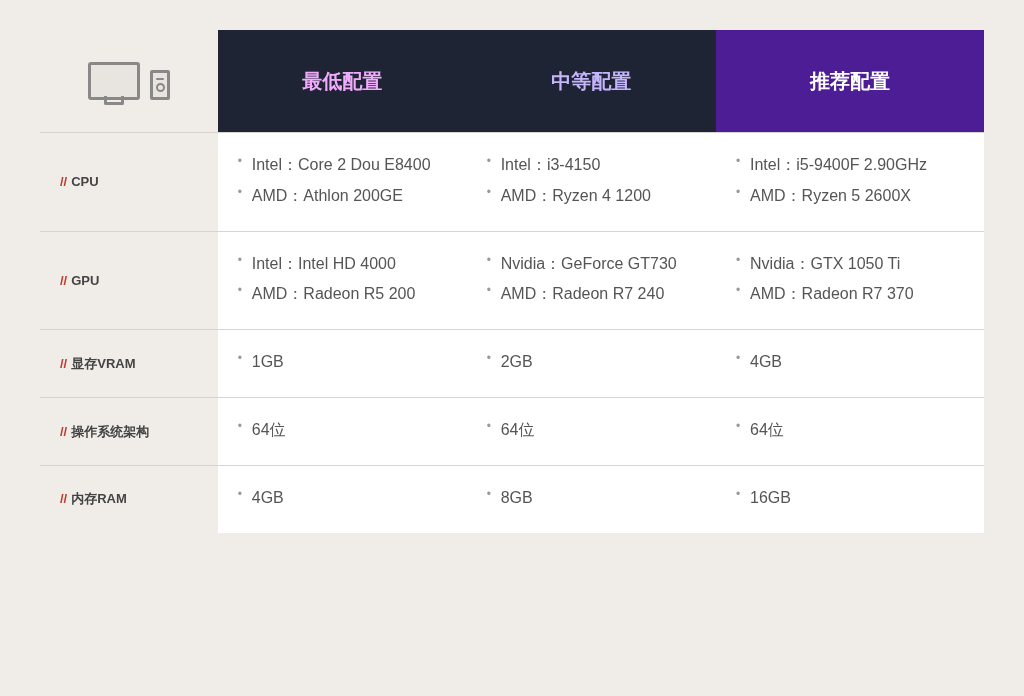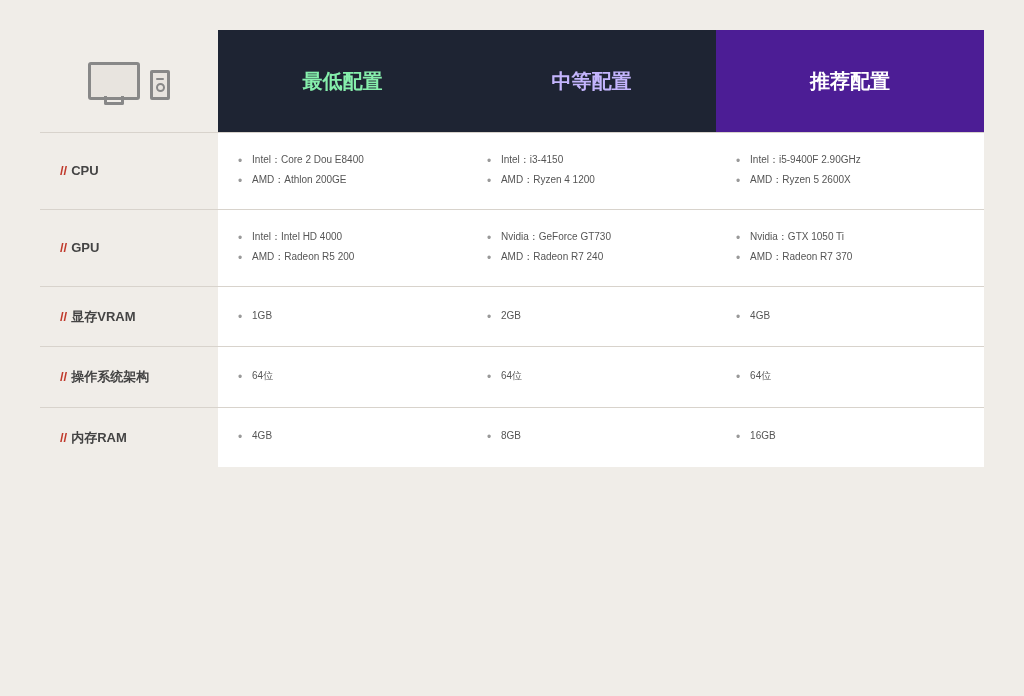--- a/index.html
+++ b/index.html
@@ -36,21 +36,21 @@
 
     .th-icon {
       background-color: #f0ede8;
       width: 180px;
       text-align: center;
       border: none;
     }
 
     .th-min {
       background-color: #1e2433;
-      color: #86efac;
+      color: #f0abfc;
       width: 260px;
     }
 
     .th-mid {
       background-color: #1e2433;
       color: #c4b5fd;
       width: 260px;
     }
 
     .th-rec {
@@ -91,21 +91,21 @@
 
     .spec-list {
       list-style: none;
       padding: 0;
     }
 
     .spec-list li {
       position: relative;
       padding-left: 14px;
       margin-bottom: 2px;
-      font-size: 10px;
+      font-size: 16px;
       color: #555;
     }
 
     .spec-list li::before {
       content: "•";
       position: absolute;
       left: 0;
       color: #999;
       font-size: 12px;
     }

